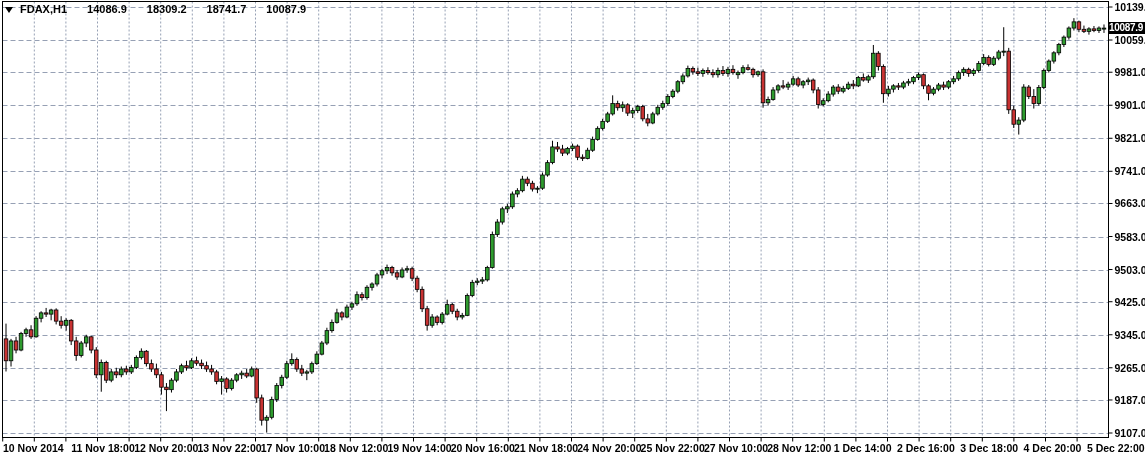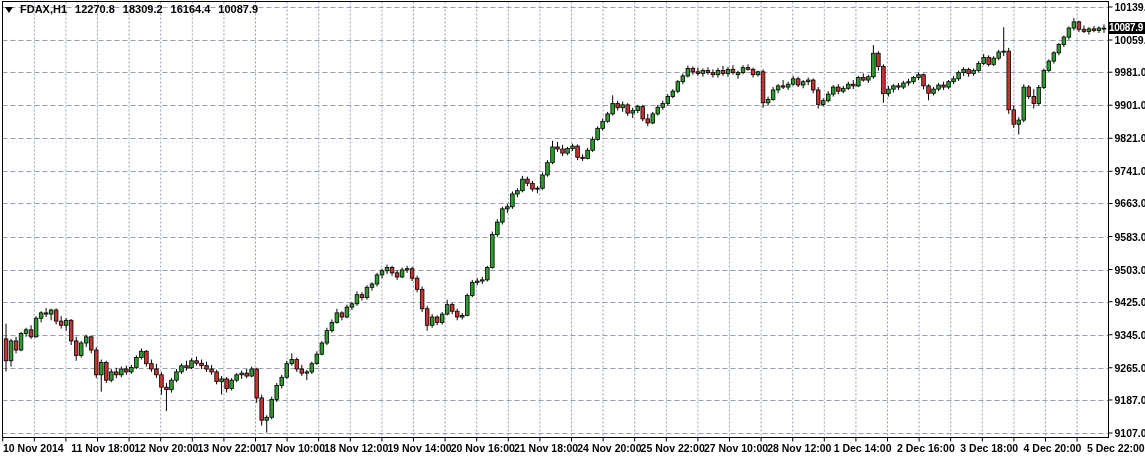--- a/index.html
+++ b/index.html
@@ -11,21 +11,21 @@
   #chart{position:absolute;left:0;top:0;}
   .title-bar{
     position:absolute;left:5px;top:3px;display:flex;align-items:center;
     font:700 11px "Liberation Sans","DejaVu Sans",sans-serif;color:#000;
     pointer-events:none;white-space:pre;
   }
   .tri{
     width:0;height:0;border-left:4px solid transparent;border-right:4px solid transparent;
     border-top:6px solid #000;margin-right:7px;margin-top:1px;
   }
-  .title-bar span{margin-right:8px;}
+  .title-bar span{margin-right:20px;}
   .price-badge{
     position:absolute;right:0;top:22px;width:36px;height:12px;background:#000;color:#fff;
     font:700 10px "Liberation Sans","DejaVu Sans",sans-serif;line-height:12px;
     padding-left:1px;letter-spacing:-0.3px;
   }
 </style>
 </head>
 <body>
 
 <div class="window">
@@ -612,20 +612,20 @@
         <text y="452" fill="#000000" font-size="10.5" font-weight="700" font-family="&quot;Liberation Sans&quot;,&quot;DejaVu Sans&quot;,sans-serif" x="925.9" text-anchor="middle">2 Dec 16:00</text>
         <text y="452" fill="#000000" font-size="10.5" font-weight="700" font-family="&quot;Liberation Sans&quot;,&quot;DejaVu Sans&quot;,sans-serif" x="989.1999999999999" text-anchor="middle">3 Dec 18:00</text>
         <text y="452" fill="#000000" font-size="10.5" font-weight="700" font-family="&quot;Liberation Sans&quot;,&quot;DejaVu Sans&quot;,sans-serif" x="1052.5" text-anchor="middle">4 Dec 20:00</text>
         <text y="452" fill="#000000" font-size="10.5" font-weight="700" font-family="&quot;Liberation Sans&quot;,&quot;DejaVu Sans&quot;,sans-serif" x="1115.8" text-anchor="middle">5 Dec 22:00</text>
       </g>
     </svg>
 
   <div class="title-bar">
     <div class="tri"></div>
     <span>FDAX,H1</span>
-    <span>12270.8</span>
+    <span>14086.9</span>
     <span>18309.2</span>
-    <span>16164.4</span>
+    <span>18741.7</span>
     <span>10087.9</span>
   </div>
 
   <div class="price-badge">10087.9</div>
 </div>
 
 </body></html>

